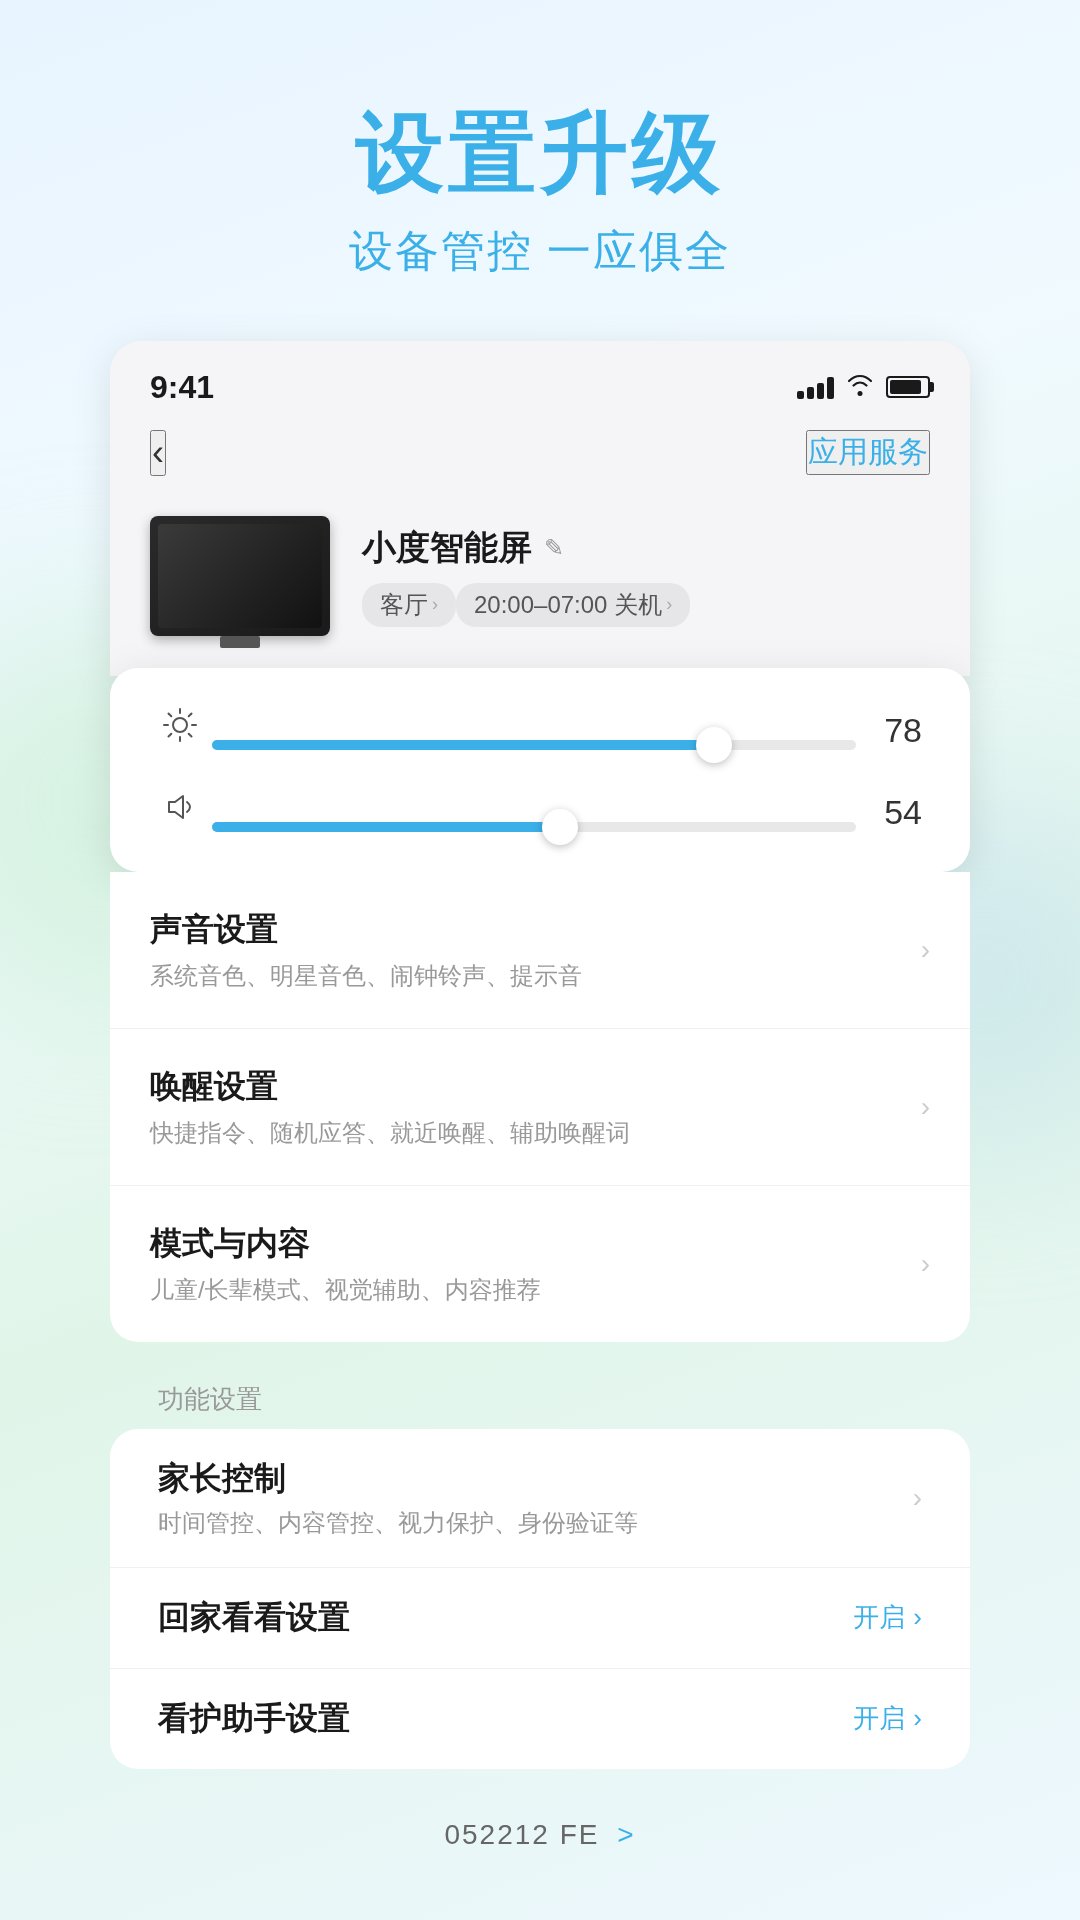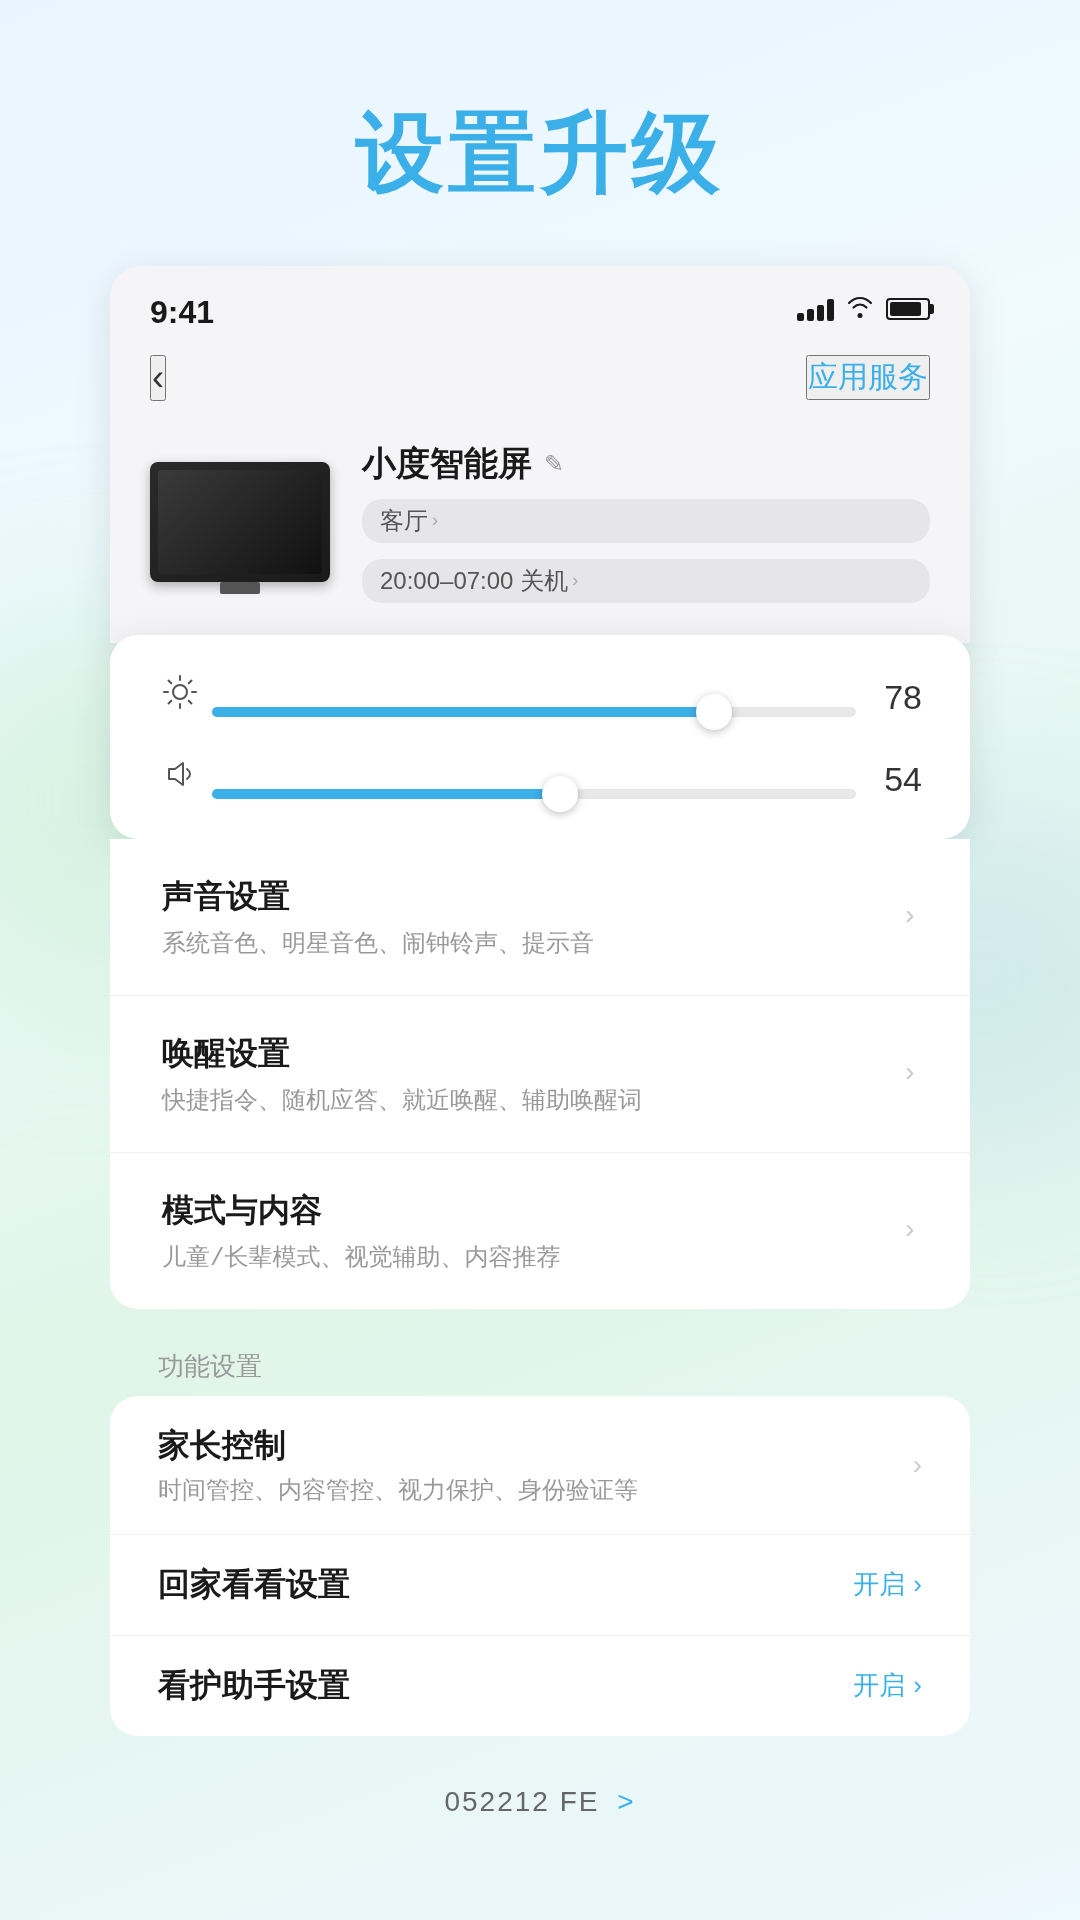--- a/index.html
+++ b/index.html
@@ -69,21 +69,21 @@
       border-radius: 32px 32px 0 0;
       padding: 0;
       overflow: hidden;
       box-shadow: 0 8px 40px rgba(0,0,0,0.10);
     }
 
     
     .status-bar {
       display: flex;
       justify-content: space-between;
-      align-items: flex-start;
+      align-items: center;
       padding: 28px 40px 16px;
       background: #f5f5f7;
     }
 
     .status-time {
       font-size: 32px;
       font-weight: 600;
       color: #1a1a1a;
     }
 
@@ -217,22 +217,21 @@
       color: #1a1a1a;
     }
 
     .edit-icon {
       color: #999;
       font-size: 24px;
     }
 
     .device-tags {
       display: flex;
-      gap: 16px;
-      flex-direction: column;
+      gap: 0;
     }
 
     .device-tag {
       display: flex;
       align-items: center;
       gap: 4px;
       font-size: 24px;
       color: #555;
       background: rgba(0,0,0,0.06);
       padding: 6px 18px;
@@ -313,24 +312,23 @@
       background: #fff;
       border-radius: 0 0 28px 28px;
       margin-top: 0;
       overflow: hidden;
     }
 
     .settings-item {
       display: flex;
       justify-content: space-between;
       align-items: center;
-      padding: 36px 52px;
+      padding: 36px 40px;
       border-bottom: 1px solid #f0f0f0;
       cursor: pointer;
-      font-family: Liberation Mono, monospace;
     }
 
     .settings-item:last-child {
       border-bottom: none;
     }
 
     .settings-item-content {
       flex: 1;
     }
 
@@ -416,20 +414,21 @@
     }
   </style>
 </head>
 <body>
 
 <div class="bg-blob bg-blob-1"></div>
 <div class="bg-blob bg-blob-2"></div>
 
 <div class="page-header">
   <div class="page-title">设置升级</div>
+  <div class="page-subtitle">设备管控 一应俱全</div>
 </div>
 
 <div class="phone-container">
 
   <div class="device-card">
 
     <div class="status-bar">
       <span class="status-time">9:41</span>
       <div class="status-icons">
         <div class="signal-bars">

